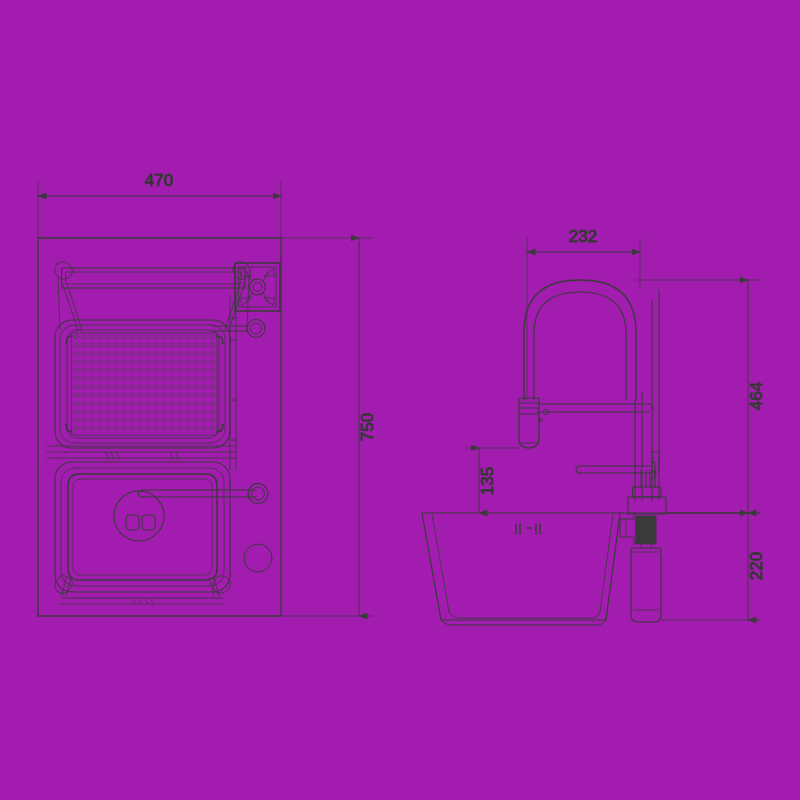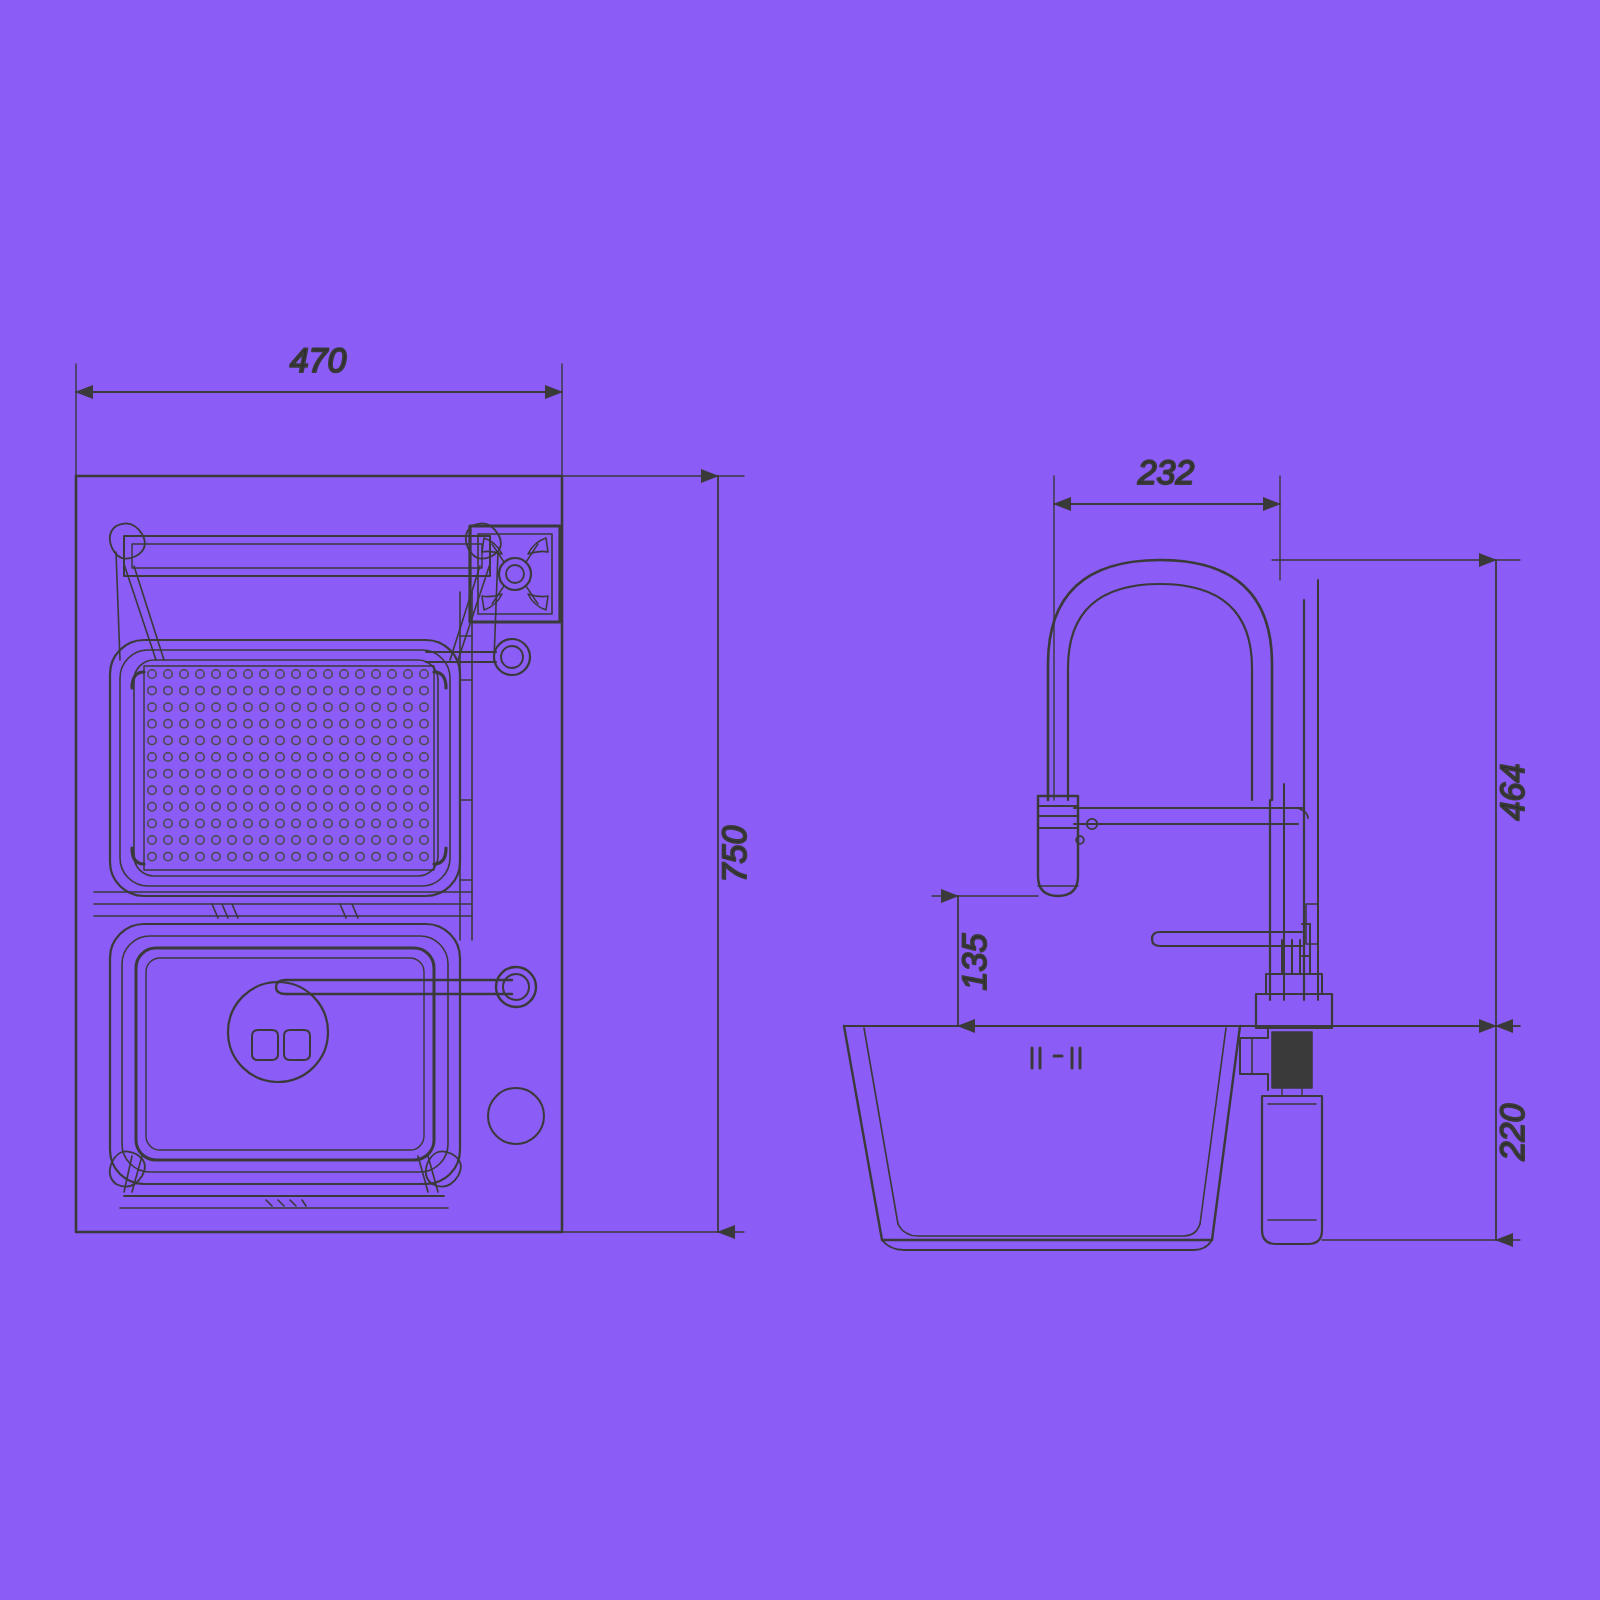--- a/index.html
+++ b/index.html
@@ -1,19 +1,19 @@
 <!DOCTYPE html>
 <html><head>
 <meta charset="utf-8">
 <title>Technical Drawing</title>
 <style>
   html,body{margin:0;padding:0;background:#ffffff;}
   body{width:800px;height:800px;overflow:hidden;
        font-family:"Liberation Sans", sans-serif;}
-  #stage{position:relative;width:800px;height:800px;background:#8b5cf6;font-style:italic;}
+  #stage{position:relative;width:800px;height:800px;background:#a21caf;}
   svg{display:block;}
   .dimtxt{font-family:"Liberation Sans", sans-serif;font-size:17px;fill:#2b2b2b;}
 </style>
 </head>
 <body>
 
 <div id="stage">
 <svg width="800" height="800" viewBox="0 0 800 800">
 
   <defs>

